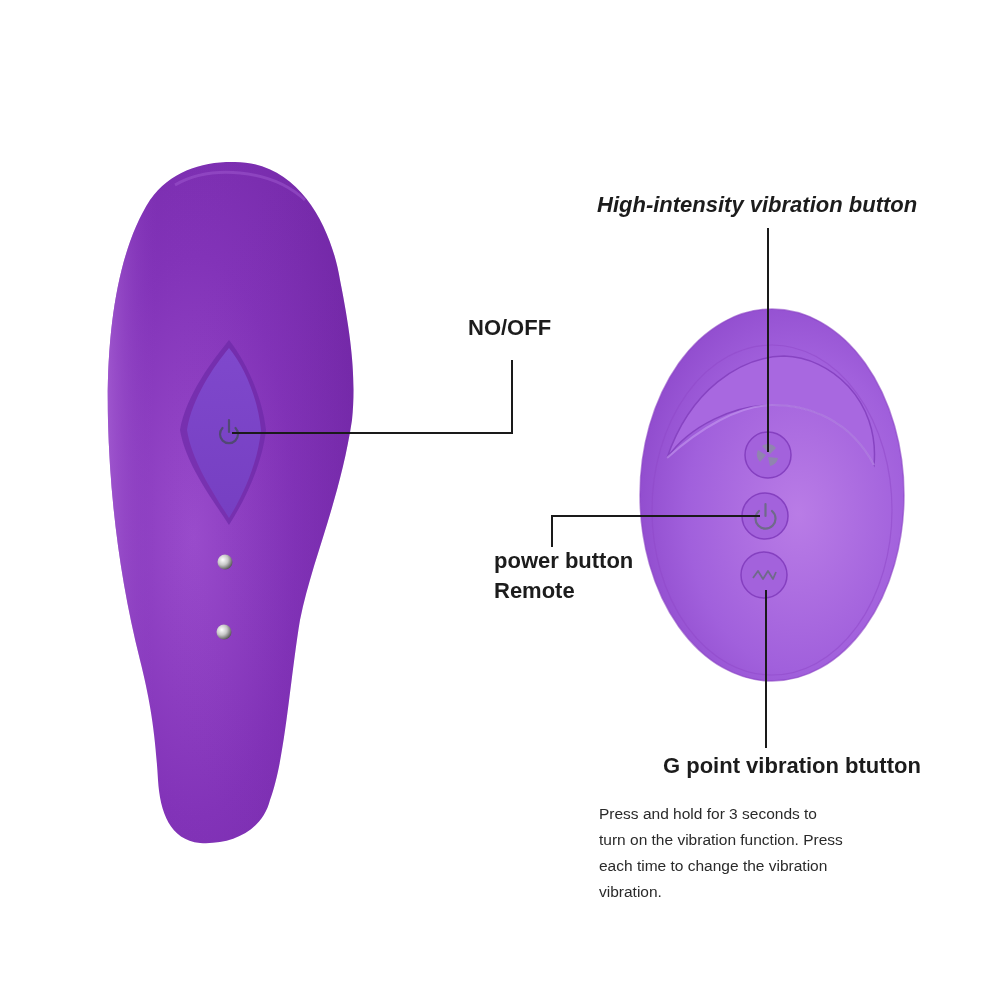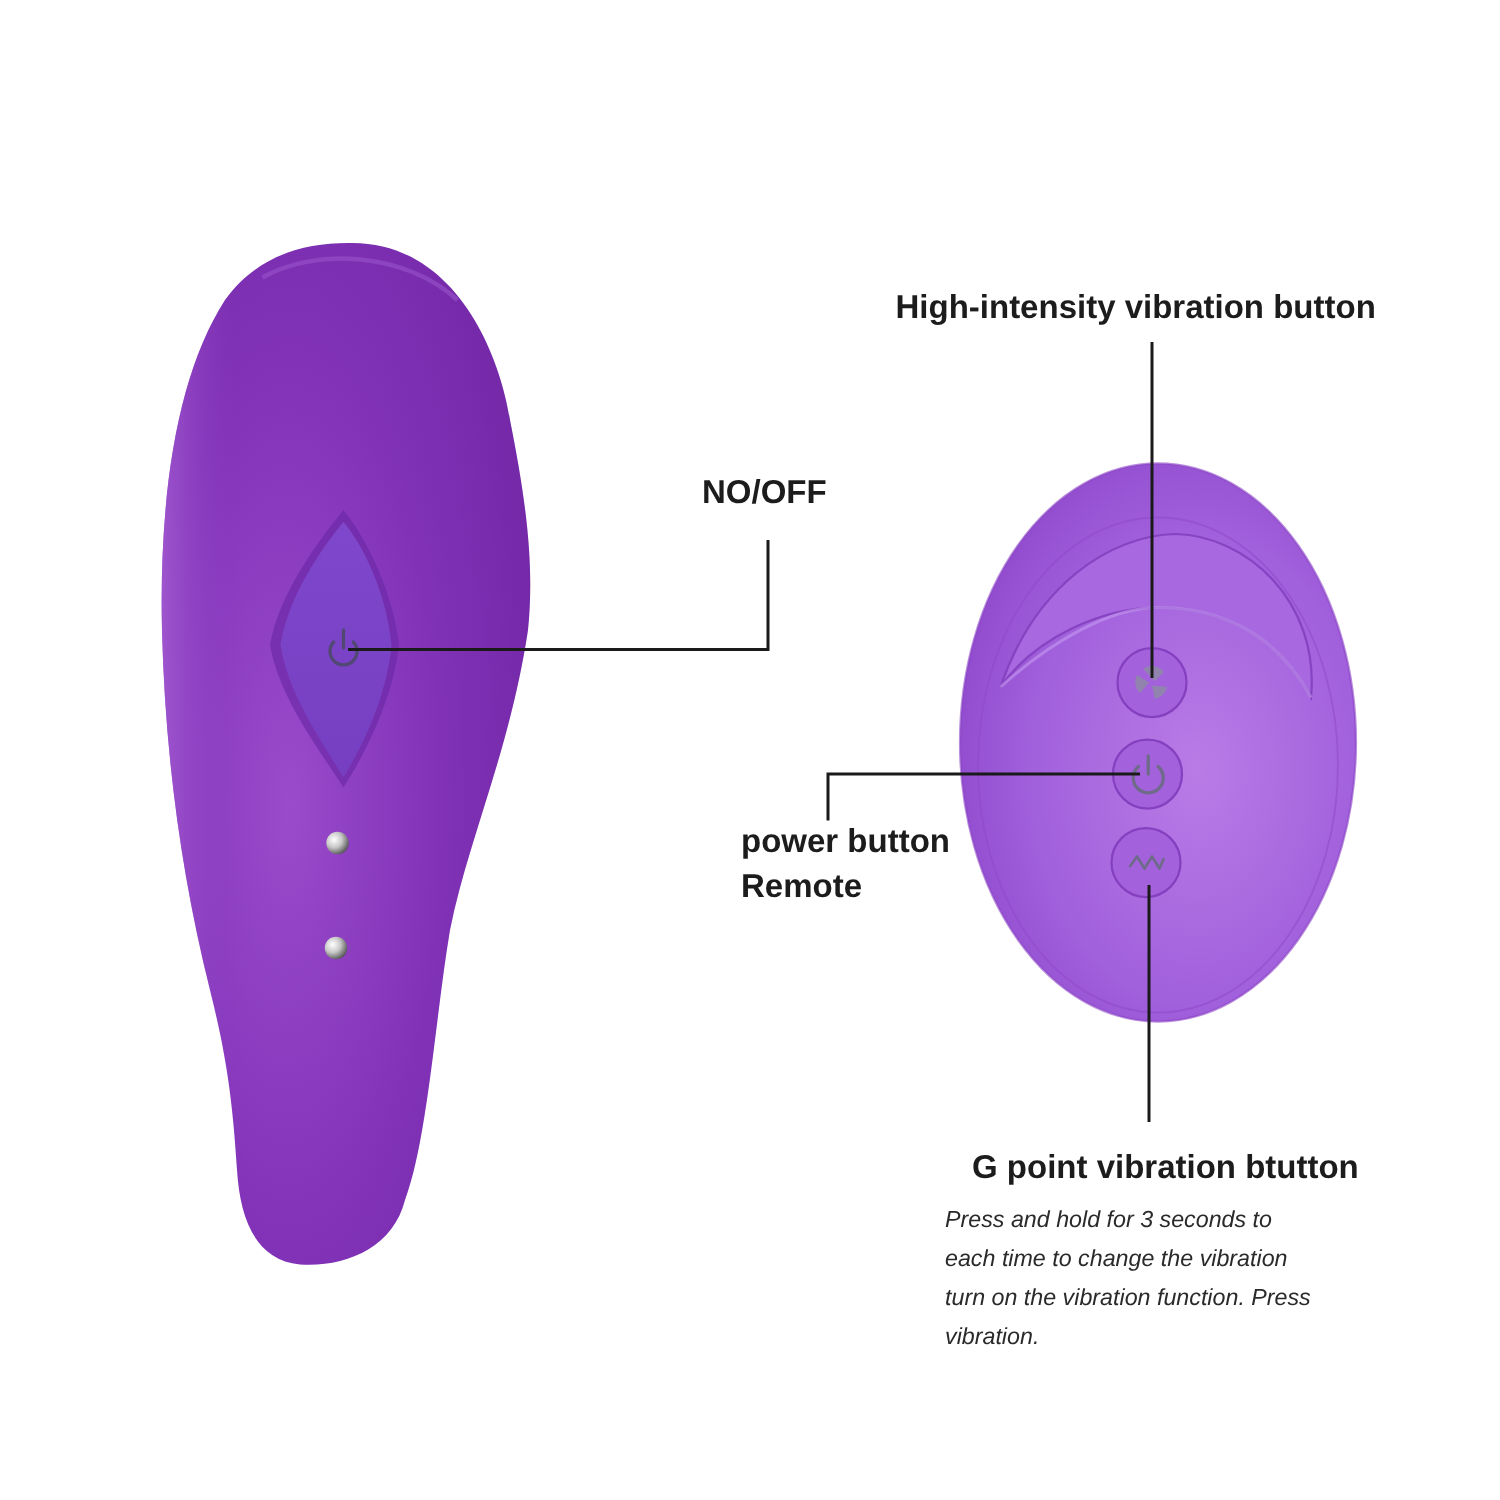--- a/index.html
+++ b/index.html
@@ -114,29 +114,29 @@
   </g>
 
   <g stroke="#1a1a1a" stroke-width="2" fill="none">
     <polyline points="232,433 512,433 512,360"></polyline>
     <line x1="768" y1="228" x2="768" y2="452"></line>
     <polyline points="760,516 552,516 552,547"></polyline>
     <line x1="766" y1="590" x2="766" y2="748"></line>
   </g>
 </svg>
 
-<div class="abs label-bold" style="left:597px; top:190px;">High-intensity vibration button</div>
+<div class="abs label-bold" style="left:597px; top:190px;font-style:italic;">High-intensity vibration button</div>
 
 <div class="abs label-bold" style="left:468px; top:313px;text-align:right;">NO/OFF</div>
 
 <div class="abs" style="left:494px; top:546px;">
   <div class="label-bold">power button</div>
   <div class="label-bold">Remote</div>
 </div>
 
-<div class="abs label-bold" style="left:648px; top:751px;margin-top:12px;">G point vibration btutton</div>
+<div class="abs label-bold" style="left:663px; top:751px;">G point vibration btutton</div>
 
-<div class="abs desc" style="left:630px; top:801px;font-style:italic;">
+<div class="abs desc" style="left:599px; top:801px;">
   <div>Press and hold for 3 seconds to</div>
+  <div>turn on the vibration function. Press</div>
   <div>each time to change the vibration</div>
-  <div>turn on the vibration function. Press</div>
   <div>vibration.</div>
 </div>
 
 </body></html>

